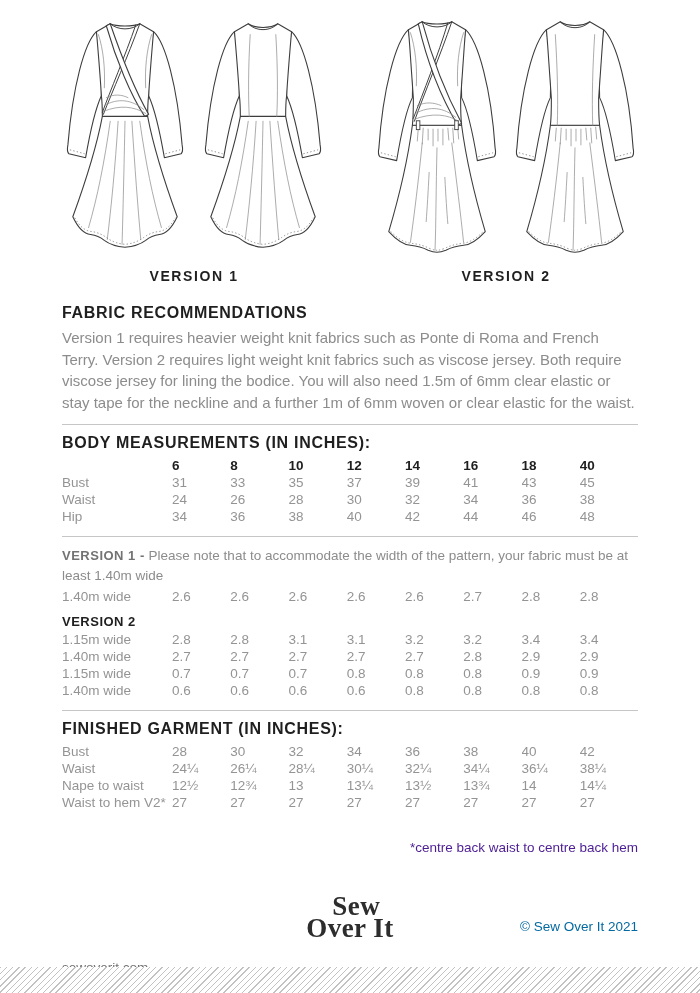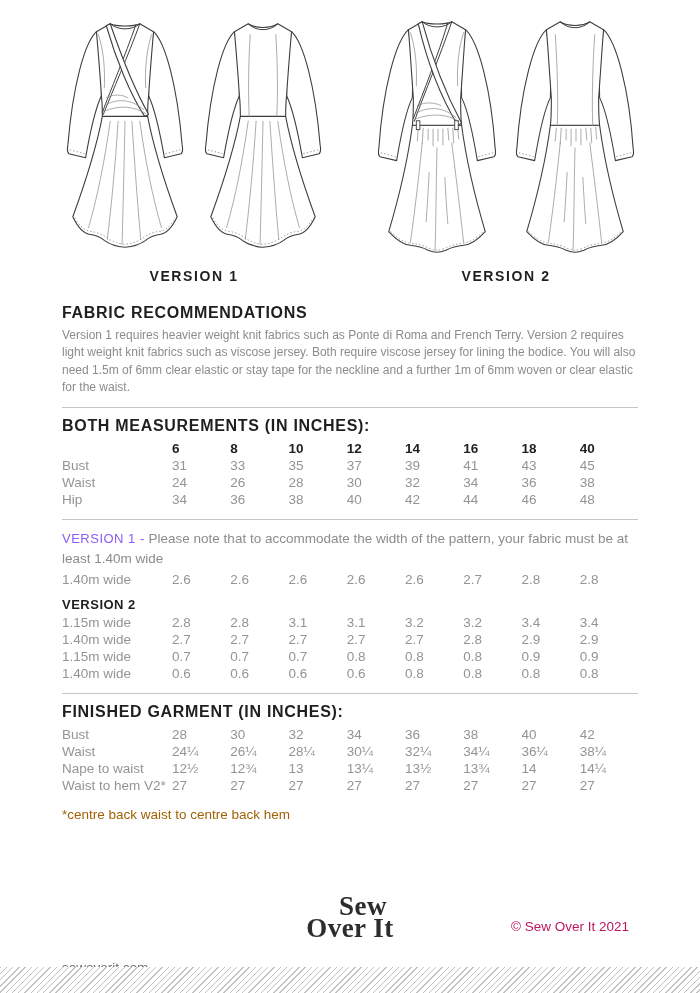--- a/index.html
+++ b/index.html
@@ -22,58 +22,58 @@
     color:#1f1f1f;
   }
 
   
   .content { padding:0 62px; }
   h2.section-heading {
     font-size:16px; font-weight:700; letter-spacing:0.7px; color:#1f1f1f;
     margin:0 0 5px 0;
   }
   .body-text {
-    font-size:12px; line-height:1.44; color:#8c8c8c; margin-bottom:2px;
+    font-size:15px; line-height:1.44; color:#8c8c8c; margin-bottom:2px;
   }
   hr.divider { border:none; border-top:1px solid #c6c6c6; margin:11px 0 9px 0; }
 
   h3.sub-heading {
     font-size:13px; font-weight:700; letter-spacing:0.5px; color:#1f1f1f;
     margin:9px 0 2px 0;
   }
   .v1-note { font-size:13.5px; line-height:1.42; color:#8c8c8c; margin:2px 0 3px 0; }
   .v1-note .subhead {
-    font-size:13px; font-weight:400; letter-spacing:0.5px; color:#8b5cf6;text-align:center;
+    font-size:13px; font-weight:700; letter-spacing:0.5px; color:#737373;text-align:center;
   }
 
   table.meas { width:100%; border-collapse:collapse; table-layout:fixed; }
   table.meas td {
     font-size:13.5px; color:#949494; padding:1px 0; white-space:nowrap;
     overflow:hidden;
   }
   table.meas td:first-child { width:110px; }
   tr.size-header td { color:#1f1f1f; font-weight:700; }
 
-  .footnote { font-size:13.5px; color:#a16207; margin-top:13px; }
+  .footnote { font-size:13.5px; color:#4c1d95; margin-top:29px;text-align:right; }
 
   #fabric-rec { margin-top:20px; }
 
   
   .footer {
     position:absolute; left:62px; right:62px; bottom:40px; height:52px;
   }
   .website {
     position:absolute; left:0; top:18px; font-size:13.5px; color:#737373;
     text-decoration:none;
     margin-top:41px;
   }
-  .copyright { position:absolute; right:9px; top:18px; font-size:13.5px; color:#be185d;margin-left:39px; }
+  .copyright { position:absolute; right:0; top:18px; font-size:13.5px; color:#0369a1;margin-left:39px; }
   .logo {
     position:absolute; left:50%; transform:translateX(-50%); top:-6px;
-    font-family:"Liberation Serif", serif; color:#2d2d2d; text-align:center;
+    font-family:"Liberation Serif", serif; color:#2d2d2d; text-align:left;
     line-height:0.82;
   }
   .logo-line1 { font-size:27px; font-weight:700; margin-left:26px; letter-spacing:0.5px; }
   .logo-line2 { font-size:27px; font-weight:700; letter-spacing:0.5px; }
 
   .stripe-band {
     position:absolute; left:0; right:0; bottom:0; height:26px;
     background:repeating-linear-gradient(135deg,
       #c2c2c2 0, #c2c2c2 1px, #ffffff 1px, #ffffff 4.4px);
   }
@@ -166,21 +166,21 @@
   <div class="content">
 
     <section id="fabric-rec">
       <h2 class="section-heading">FABRIC RECOMMENDATIONS</h2>
       <p class="body-text">Version 1 requires heavier weight knit fabrics such as Ponte di Roma and French Terry. Version 2 requires light weight knit fabrics such as viscose jersey. Both require viscose jersey for lining the bodice. You will also need 1.5m of 6mm clear elastic or stay tape for the neckline and a further 1m of 6mm woven or clear elastic for the waist.</p>
     </section>
 
     <hr class="divider">
 
     <section>
-      <h2 class="section-heading">BOTH MEASUREMENTS (IN INCHES):</h2>
+      <h2 class="section-heading">BODY MEASUREMENTS (IN INCHES):</h2>
       <table class="meas">
         <thead>
           <tr class="size-header">
               <td></td>
               <td>6</td>
               <td>8</td>
               <td>10</td>
               <td>12</td>
               <td>14</td>
               <td>16</td>

